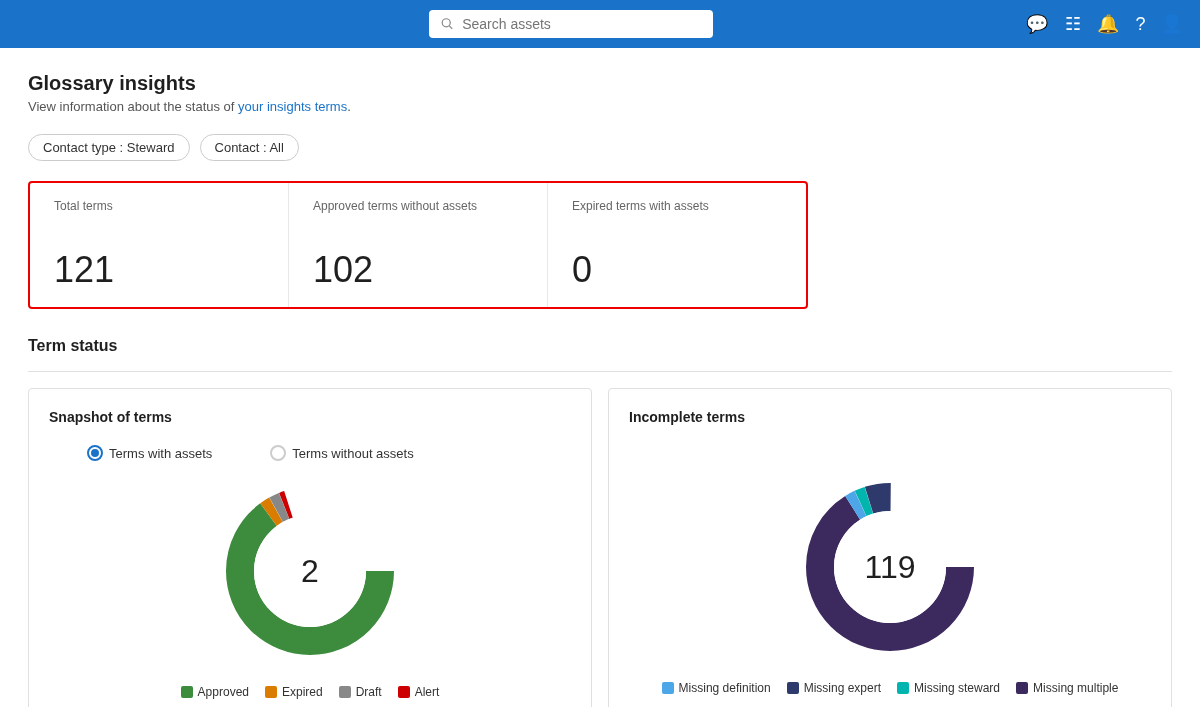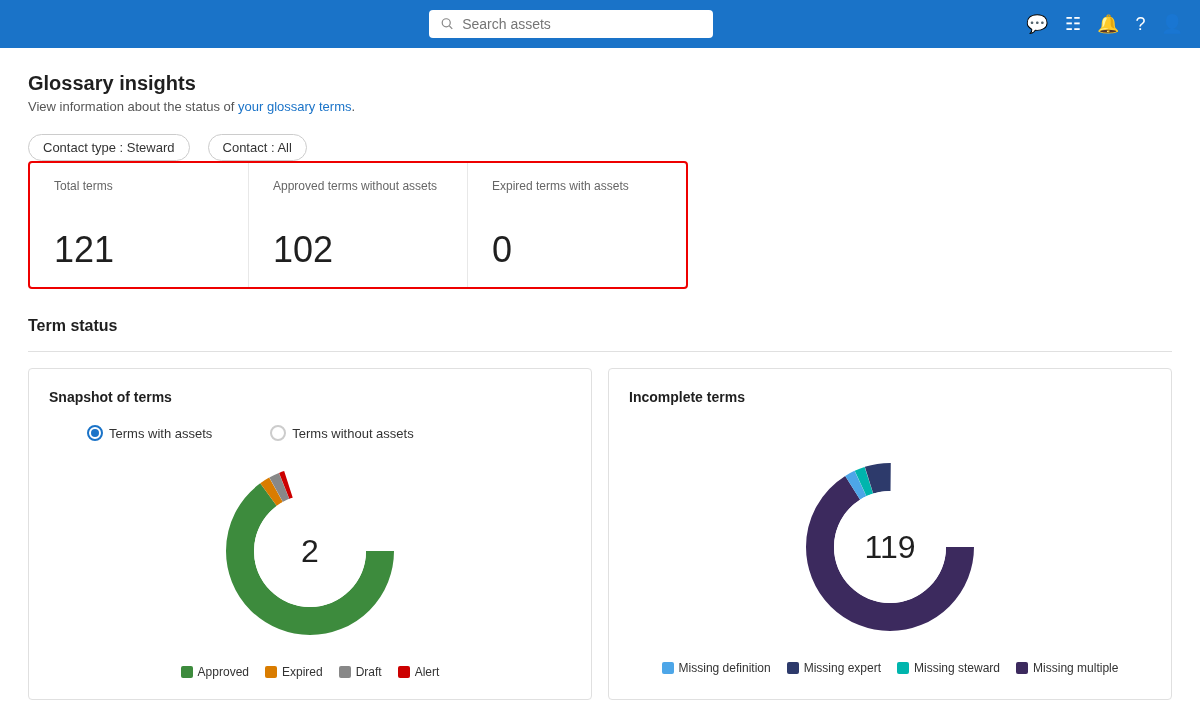--- a/index.html
+++ b/index.html
@@ -60,39 +60,40 @@
     .page-subtitle {
       font-size: 13px;
       color: #555;
       margin-bottom: 20px;
     }
     .page-subtitle a { color: #1a73c8; text-decoration: none; }
 
     
     .filter-row {
       display: flex;
-      gap: 18px;
+      gap: 10px;
+      margin-bottom: 20px;
     }
     .filter-pill {
       border: 1px solid #ccc;
       border-radius: 20px;
       padding: 5px 14px;
       font-size: 13px;
       color: #333;
       background: white;
       cursor: pointer;
     }
 
     
     .kpi-container {
       border: 2px solid #e00;
       border-radius: 4px;
       display: flex;
       margin-bottom: 28px;
-      width: 660px;
+      width: 780px;
       background: white;
     }
     .kpi-card {
       padding: 16px 24px;
       flex: 1;
       border-right: 1px solid #e8e8e8;
     }
     .kpi-card:last-child { border-right: none; }
     .kpi-label {
       font-size: 12px;
@@ -240,21 +241,21 @@
     <span class="topnav-icon">?</span>
     <span class="topnav-icon">👤</span>
   </div>
 </nav>
 
 <div class="main-content">
 
   <div>
     <div class="page-title">Glossary insights</div>
     <div class="page-subtitle">
-      View information about the status of <a href="#">your glossary terms</a>.
+      View information about the status of <a href="#">your insights terms</a>.
     </div>
   </div>
 
   <div class="filter-row">
     <button class="filter-pill">Contact type : Steward</button>
     <button class="filter-pill">Contact : All</button>
   </div>
 
   <div class="kpi-container">
     <div class="kpi-card">

